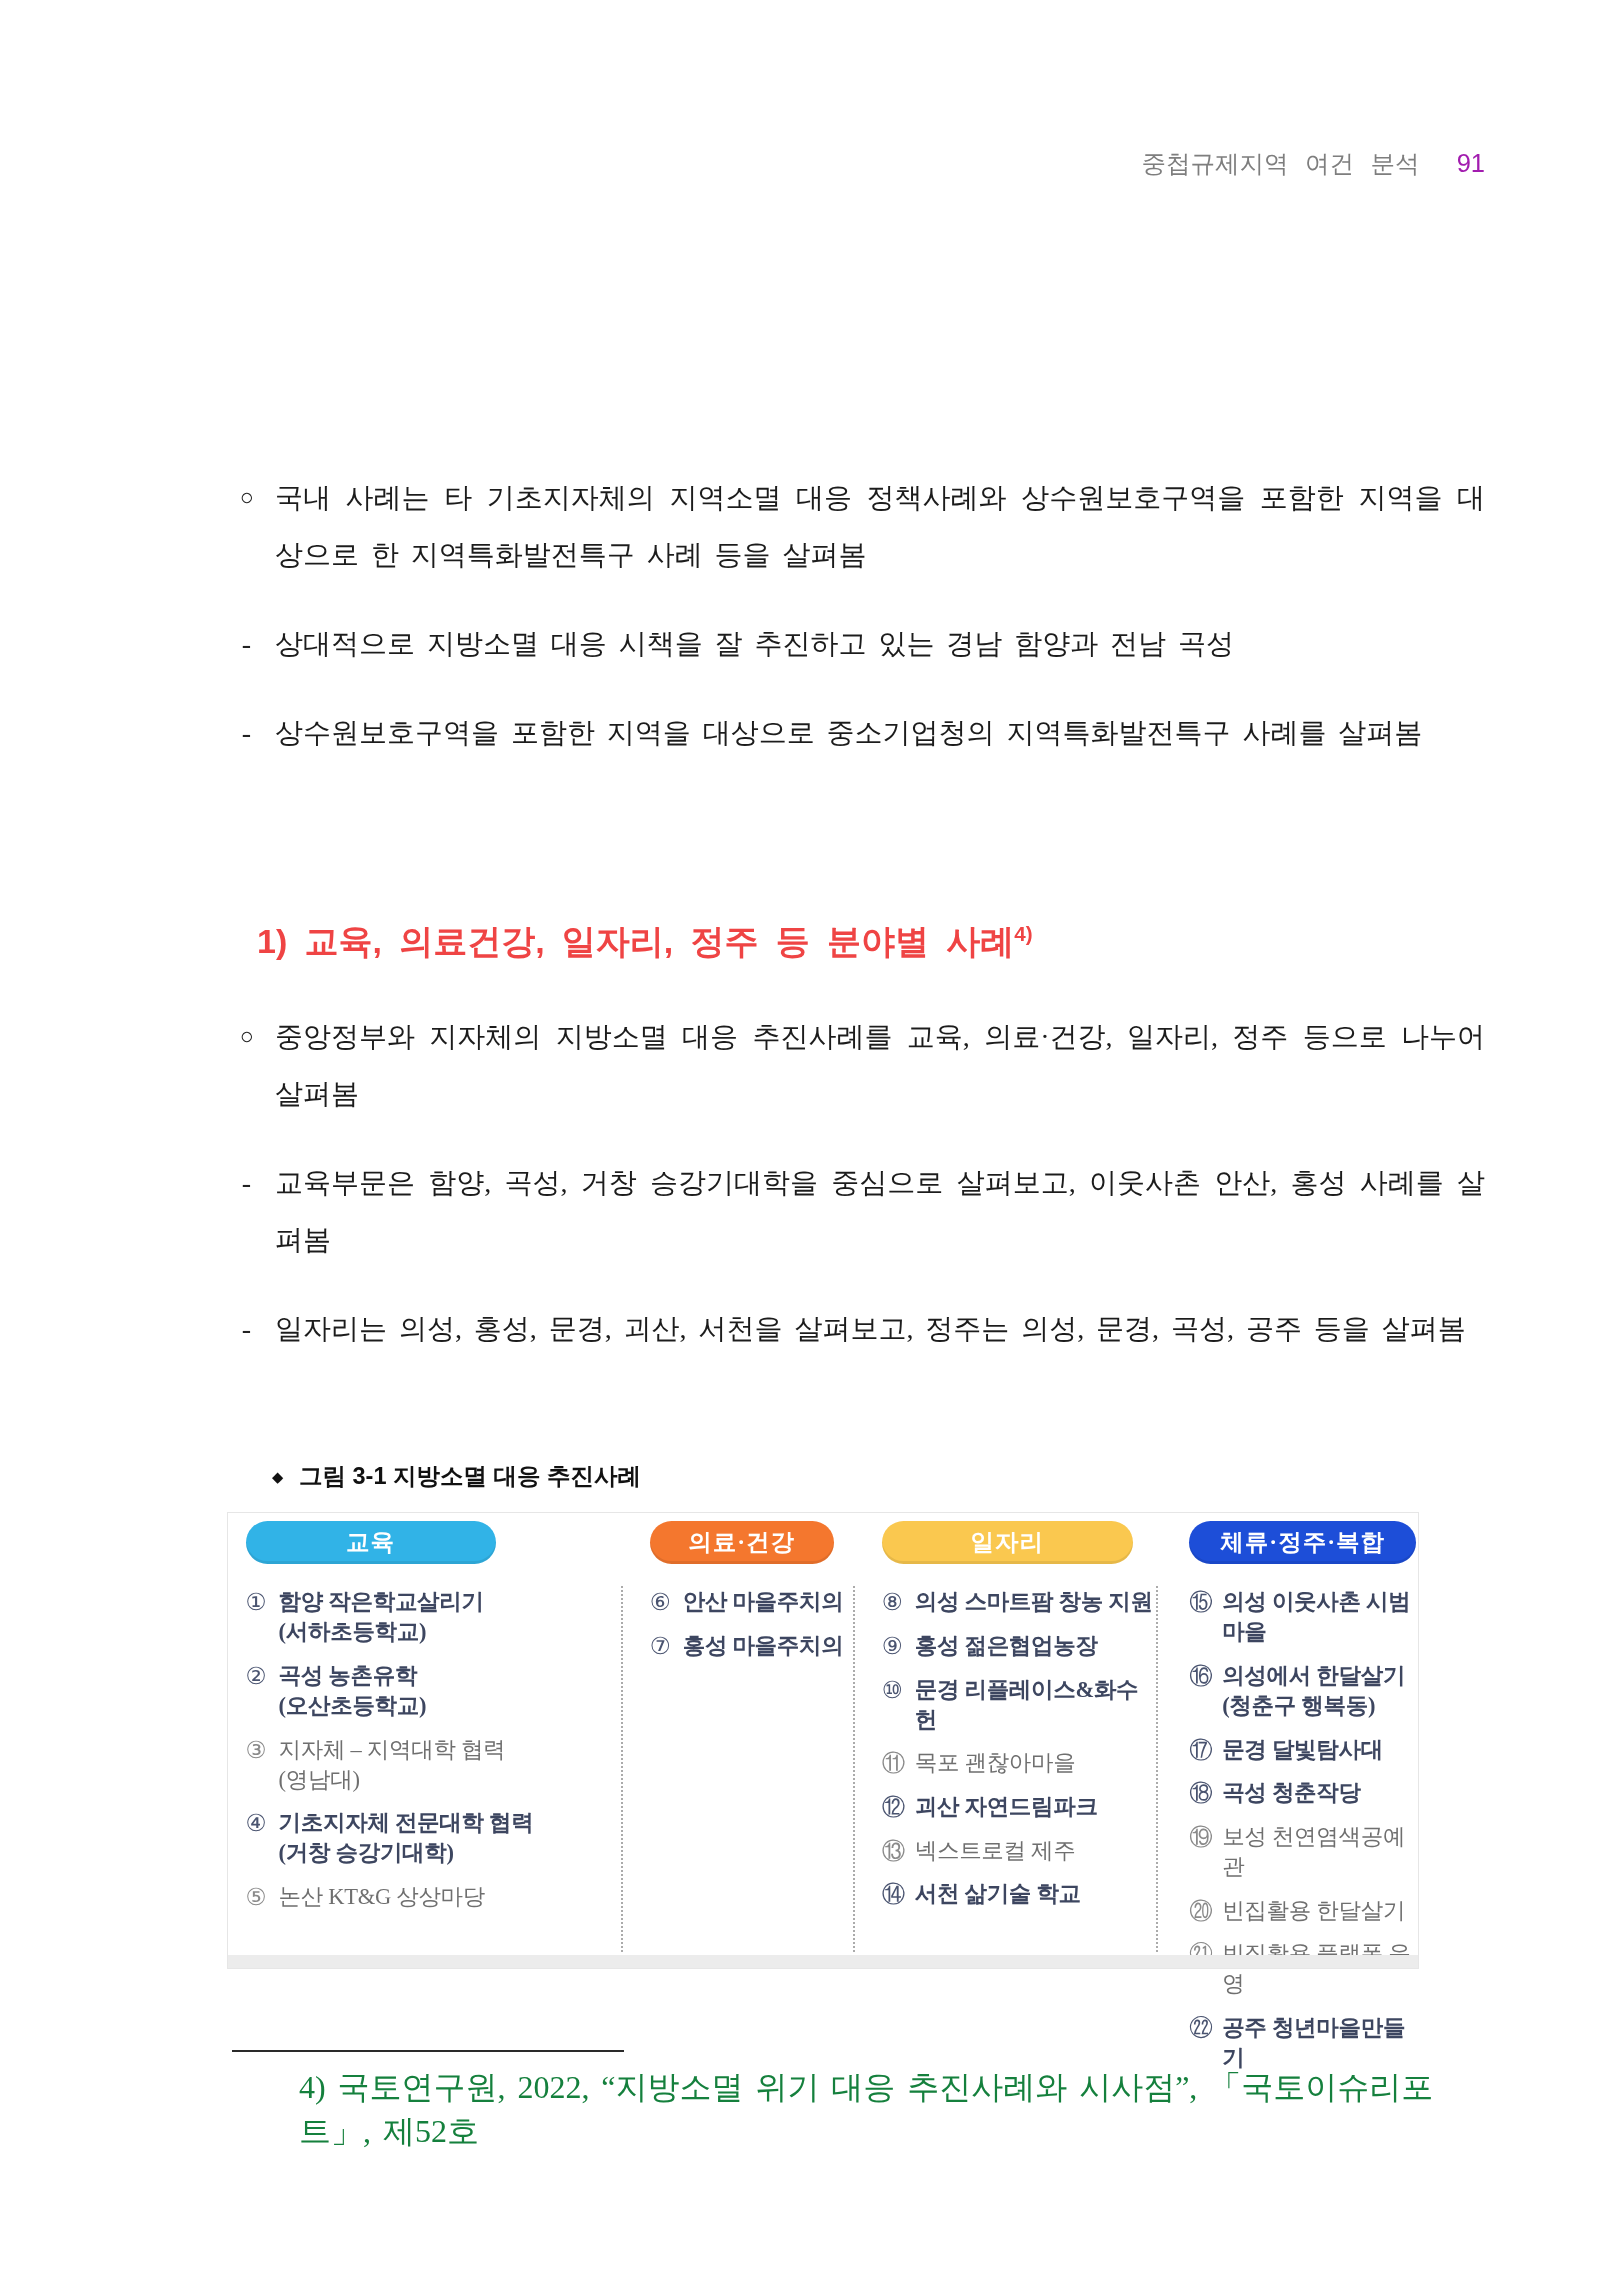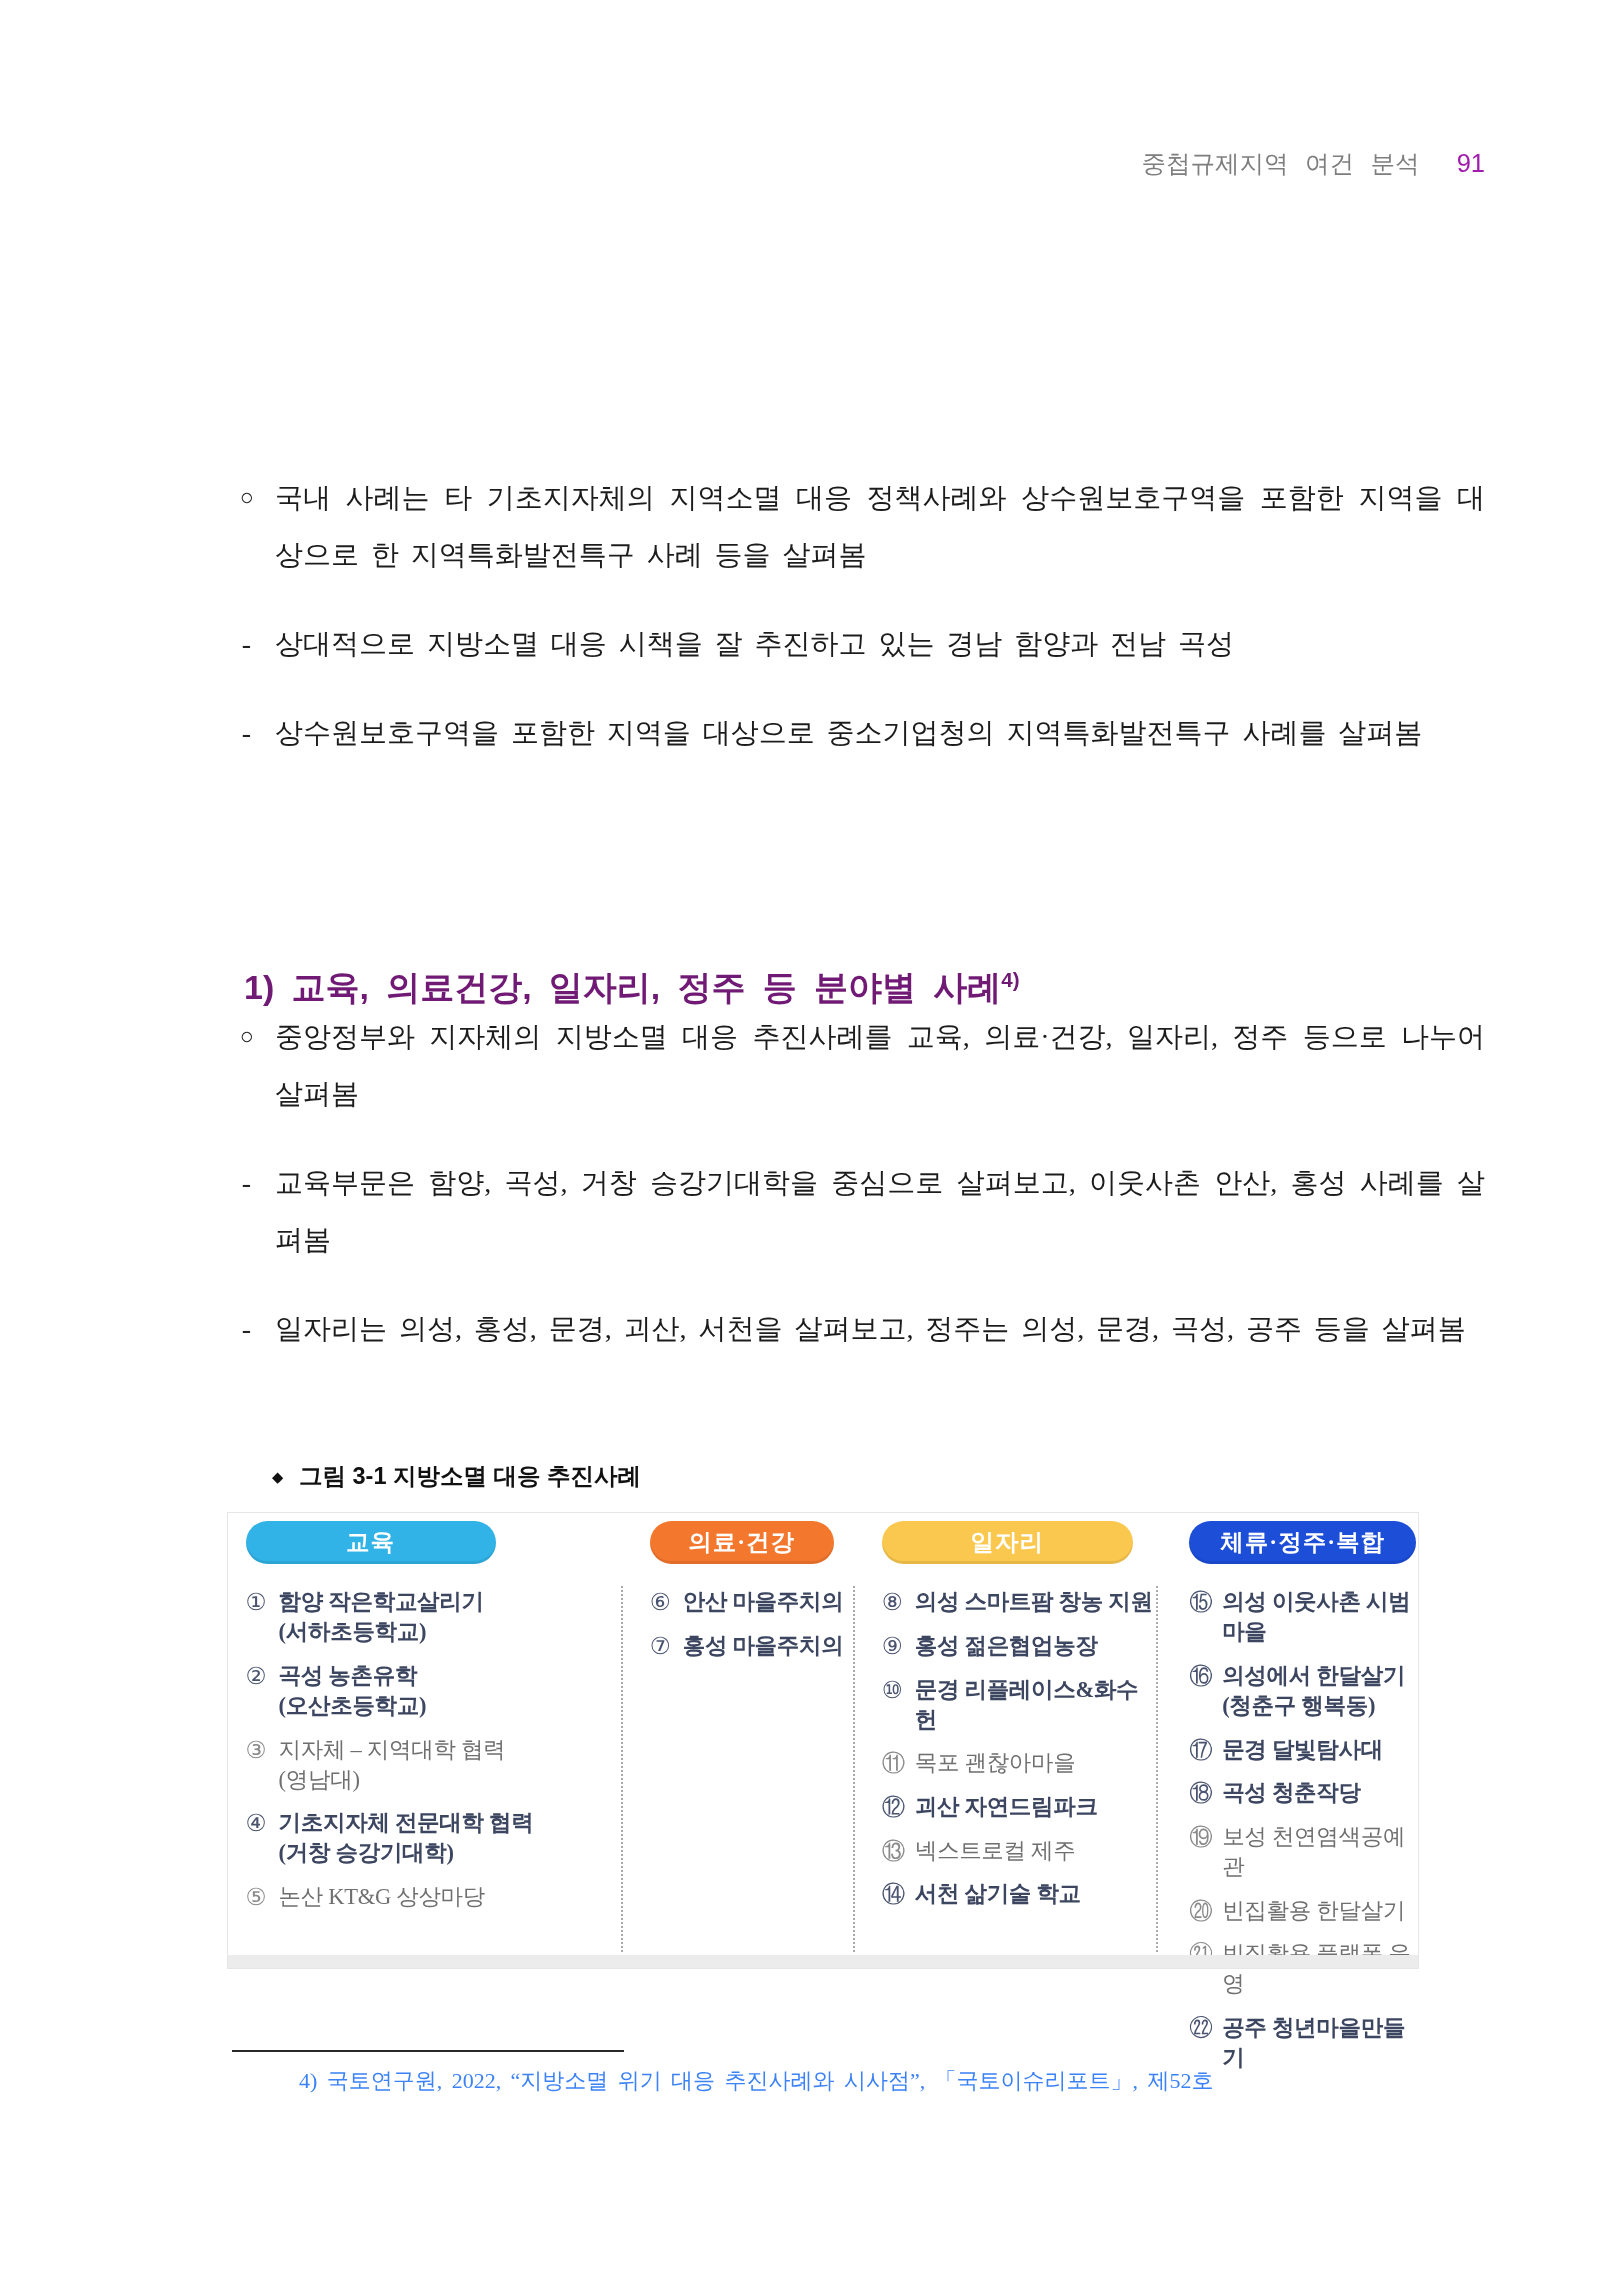--- a/index.html
+++ b/index.html
@@ -19,22 +19,22 @@
   
   .h1 {
     position:absolute; left:232px; top:274px; font-family:"Liberation Sans","DejaVu Sans",sans-serif;
     font-weight:700; font-size:45px; color:#000; word-spacing:11.8px; letter-spacing:1px;
   }
   .h2 {
     position:absolute; left:257px; top:388px; font-family:"Liberation Sans","DejaVu Sans",sans-serif;
     font-weight:700; font-size:36px; color:#000; word-spacing:9.8px;
   }
   .h3 {
-    position:absolute; left:244px; top:919px; font-family:"Liberation Sans","DejaVu Sans",sans-serif;
-    font-weight:700; font-size:34px; color:#701a75; word-spacing:7.8px;margin-top:46px;
+    position:absolute; left:257px; top:919px; font-family:"Liberation Sans","DejaVu Sans",sans-serif;
+    font-weight:700; font-size:34px; color:#ef4444; word-spacing:7.8px;
   }
   .h3 sup { font-size:20.6px; }
 
   
   .bullets { position:absolute; left:232px; width:1253px; }
   .bullets-1 { top:469px; }
   .bullets-2 { top:1008px; }
   .bullet { display:flex; margin-bottom:32px; }
   .bullet .marker { width:43px; flex:0 0 43px; font-size:23.5px; line-height:57px; color:#222; text-align:left; padding-left:7.8px; }
   .bullet.lvl2 .marker { font-size:28px; padding-left:9.8px; }
@@ -73,21 +73,21 @@
   .fig-item .num { flex:0 0 33px; font-size:23.5px; line-height:30px; }
   .fig-item .itext { font-size:22.5px; line-height:30px; letter-spacing:-0.3px; }
   .fig-item.b .itext { font-weight:700; color:#3d4660; }
   .fig-item.b .num   { color:#4a5470; }
   .fig-item.l .itext { font-weight:400; color:#6f6f6f; }
   .fig-item.l .num   { color:#8a8a8a; }
 
   
   .footnote-block { position:absolute; left:232px; top:2050px; width:1253px; }
   .foot-rule { width:392px; border-top:2px solid #2a2a2a; }
-  .footnote { margin-top:13.7px; padding-left:67px; font-size:22px; color:#3b82f6; word-spacing:3.9px; }
+  .footnote { margin-top:13.7px; padding-left:67px; font-size:32px; color:#15803d; word-spacing:3.9px; }
 </style>
 </head>
 <body>
 
 <div class="page">
 
   <div class="running-head">
     <span class="running-title">중첩규제지역 여건 분석</span>
     <span class="running-page">91</span>
   </div>

